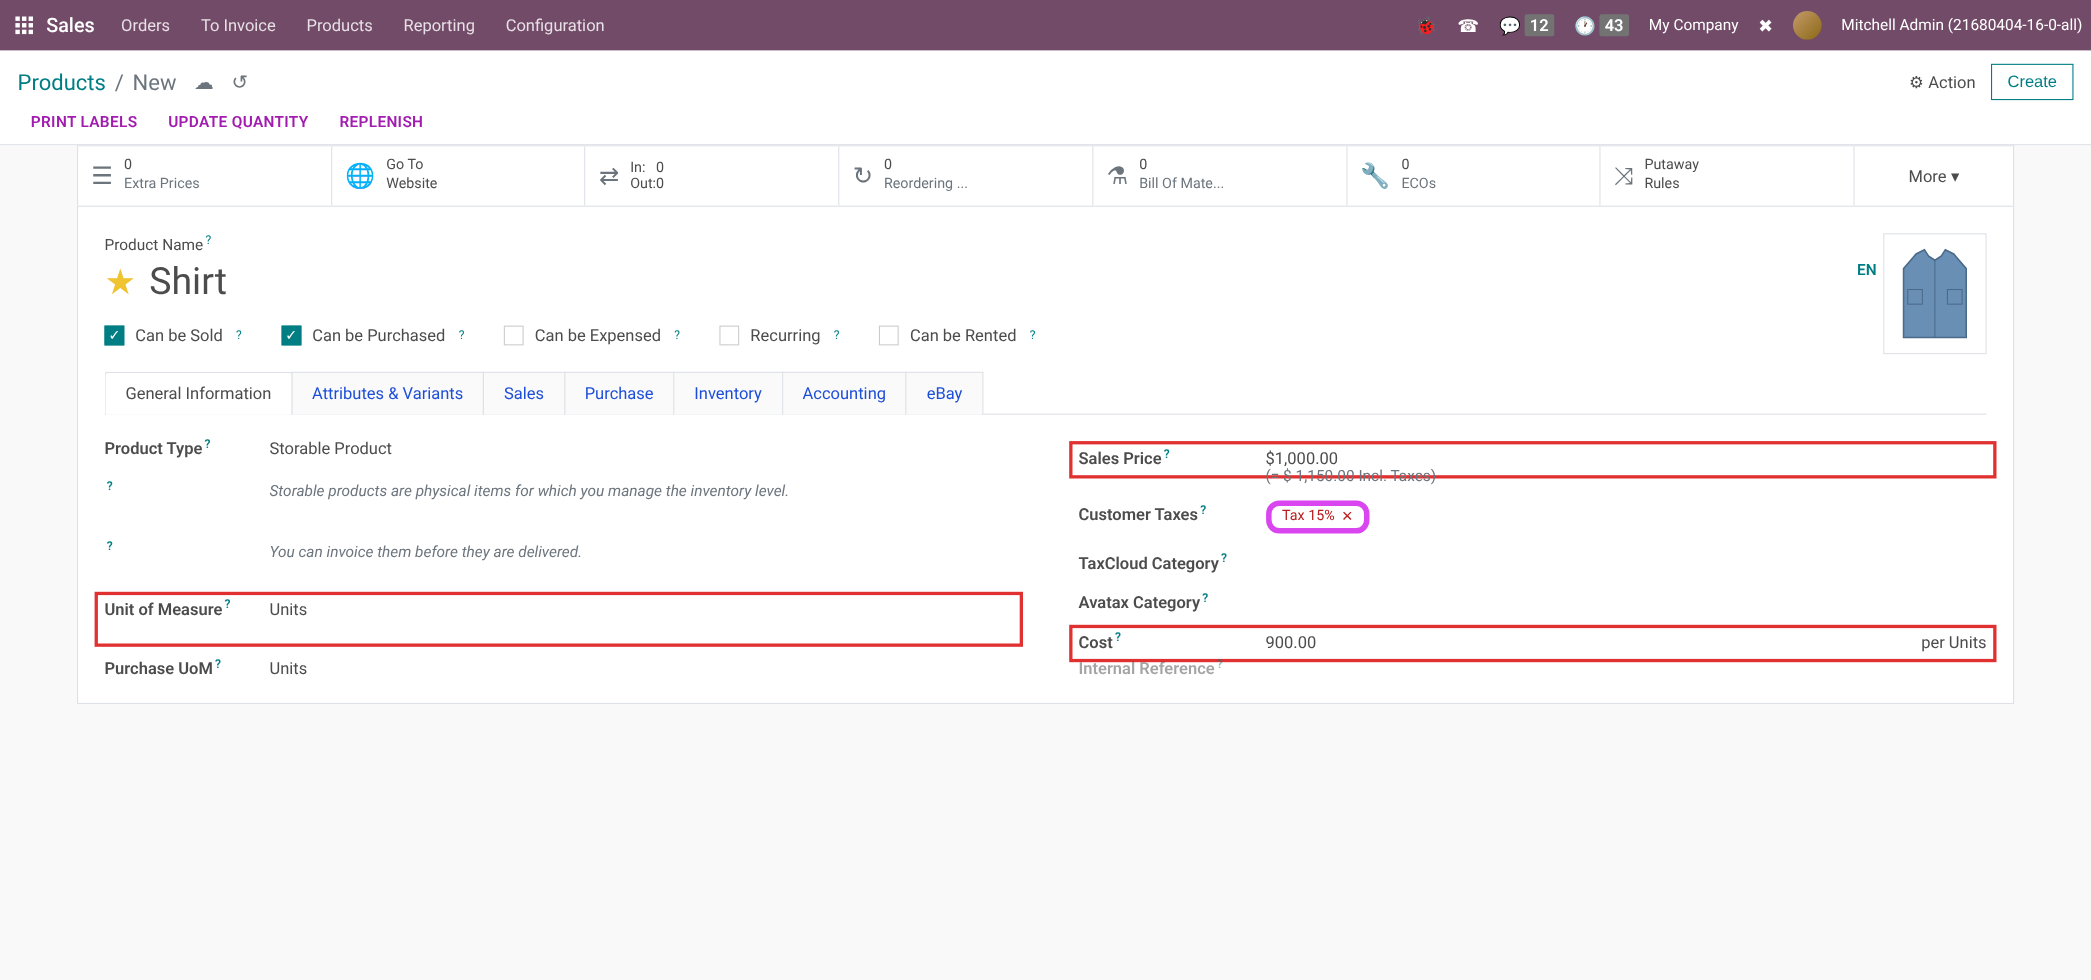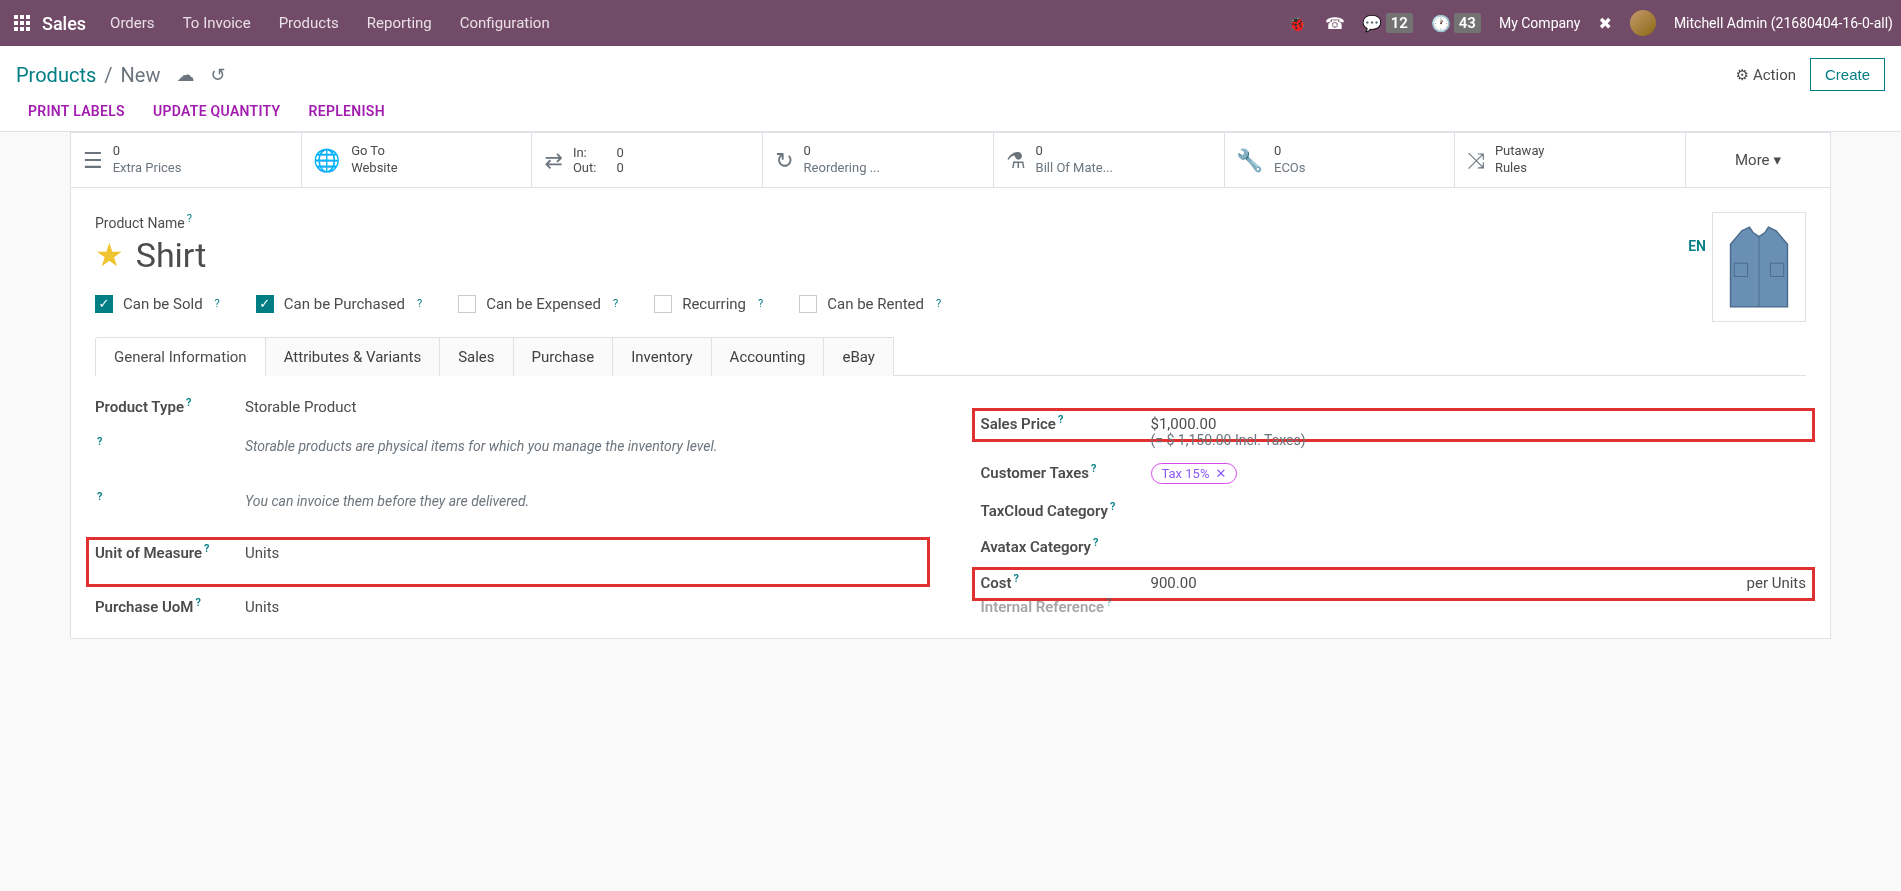--- a/index.html
+++ b/index.html
@@ -33,51 +33,51 @@
 
 .form-sheet-bg { padding: 0 0 20px 0; }
 .button-box { display: flex; border: 1px solid #dee2e6; border-bottom: none; background: #fff; margin: 0 70px; }
 .stat-btn { flex: 1; border-right: 1px solid #dee2e6; padding: 10px 12px; display: flex; align-items: center; gap: 10px; cursor: pointer; min-height: 54px; }
 .stat-btn:last-child { border-right: none; }
 .stat-icon { font-size: 22px; color: #6c757d; flex-shrink: 0; }
 .stat-text { display: flex; flex-direction: column; font-size: 13px; color: #4c4c4c; line-height: 1.3; }
 .stat-val { color: #4c4c4c; }
 .stat-label { color: #6c757d; }
 .stat-rows { display: flex; flex-direction: column; font-size: 13px; }
-.stat-row { display: flex; gap: 20px; justify-content: space-between; }
+.stat-row { display: flex; gap: 0; justify-content: space-between; }
 .more-btn { flex: 0.7; display: flex; align-items: center; justify-content: center; gap: 4px; color: #4c4c4c; font-size: 15px; cursor: pointer; }
 
 .form-sheet { background: #fff; border: 1px solid #dee2e6; margin: 0 70px; padding: 24px 24px 6px 24px; position: relative; }
 .product-image { position: absolute; top: 24px; right: 24px; width: 94px; height: 110px; border: 1px solid #dee2e6; display: flex; align-items: center; justify-content: center; }
 .shirt-svg { width: 76px; height: 92px; }
 .title-label { font-size: 14px; color: #4c4c4c; }
 .help-q { color: #017e84; font-size: 11px; vertical-align: super; margin-left: 2px; }
 .name-row { display: flex; align-items: center; gap: 12px; margin-top: 4px; }
 .star { font-size: 32px; color: #f0c330; }
 .product-name { font-size: 34px; color: #4c4c4c; font-weight: 400; }
 .lang-badge { color: #017e84; font-size: 14px; font-weight: 600; position: absolute; right: 124px; top: 50px; }
 
 .options-row { display: flex; gap: 36px; margin: 20px 0 24px 0; flex-wrap: wrap; }
 .checkbox-opt { display: flex; align-items: center; gap: 10px; font-size: 15px; color: #4c4c4c; }
 .cb { width: 18px; height: 18px; border: 1px solid #ccc; display: inline-flex; align-items: center; justify-content: center; background: #fff; }
 .cb.checked { background: #017e84; border-color: #017e84; color: #fff; font-size: 13px; }
 
 .tabs { display: flex; border-bottom: 1px solid #dee2e6; margin-bottom: 20px; }
-.tab { padding: 10px 18px; font-size: 15px; color: #404040; border: 1px solid transparent; border-bottom: none; cursor: pointer; margin-bottom: -1px; }
+.tab { padding: 10px 18px; font-size: 15px; color: #1d4ed8; border: 1px solid transparent; border-bottom: none; cursor: pointer; margin-bottom: -1px; }
 .tab.active { color: #4c4c4c; border-color: #dee2e6; background: #fff; border-radius: 3px 3px 0 0; }
 .tab:not(.active) { border: 1px solid #dee2e6; border-bottom: none; margin-left: -1px; background: #fafafa; }
 .tab:first-child { margin-left: 0; }
 
 .form-grid { display: flex; gap: 60px; align-items: flex-end; }
 .form-col { flex: 1; }
 .field-row { display: flex; margin-bottom: 16px; font-size: 15px; align-items: baseline; }
 .field-label { width: 150px; font-weight: 600; color: #4c4c4c; flex-shrink: 0; }
 .field-value { color: #4c4c4c; flex: 1; }
 .help-text { color: #6c757d; font-style: italic; font-size: 14px; line-height: 1.5; margin: 4px 0 14px 0; }
-.tag-pill { display: inline-flex; align-items: center; gap: 6px; border: 1px solid #d946ef; border-radius: 12px; padding: 2px 10px; font-size: 13px; color: #8b5cf6; }
+.tag-pill { display: inline-flex; align-items: center; gap: 6px; border: 5px solid #d946ef; border-radius: 12px; padding: 2px 10px; font-size: 13px; color: #b91c1c; }
 .highlight-box { border: 3px solid #e03030; padding: 2px 6px; margin: -5px -9px; }
 .sub-note { color: #6c757d; font-size: 14px; margin: -10px 0 14px 170px; }
 .cost-row { display: flex; align-items: baseline; }
 .cost-unit { margin-left: 70px; color: #4c4c4c; }
 </style>
 </head>
 <body>
 
 <div class="topbar">
   <div class="apps-icon">

